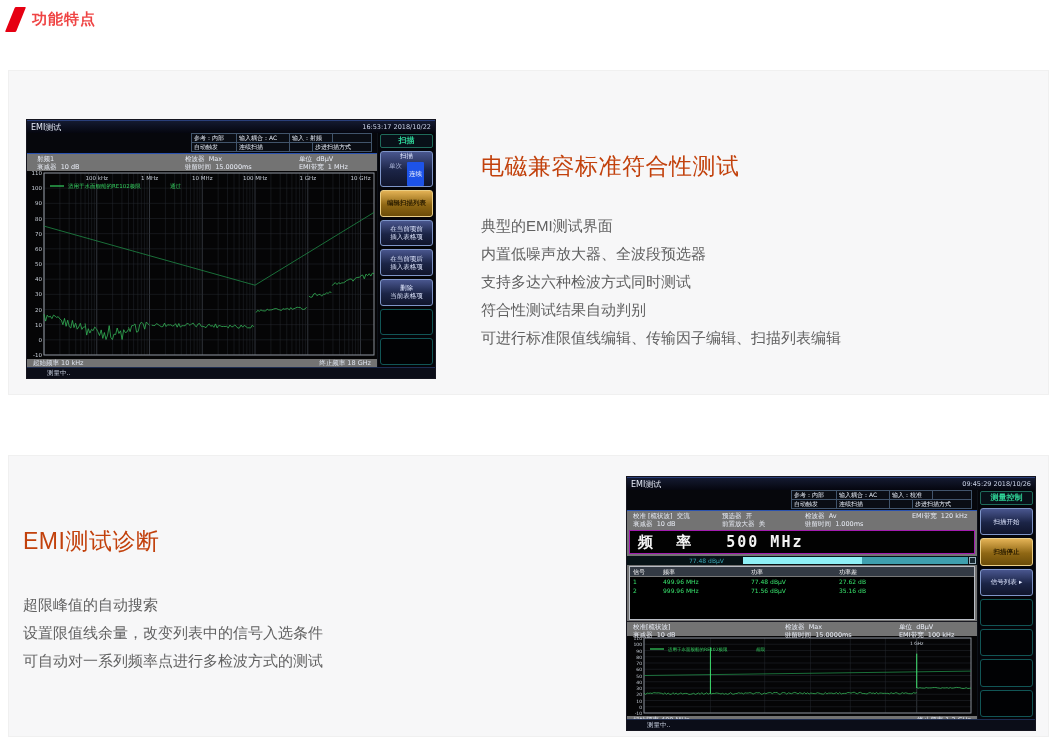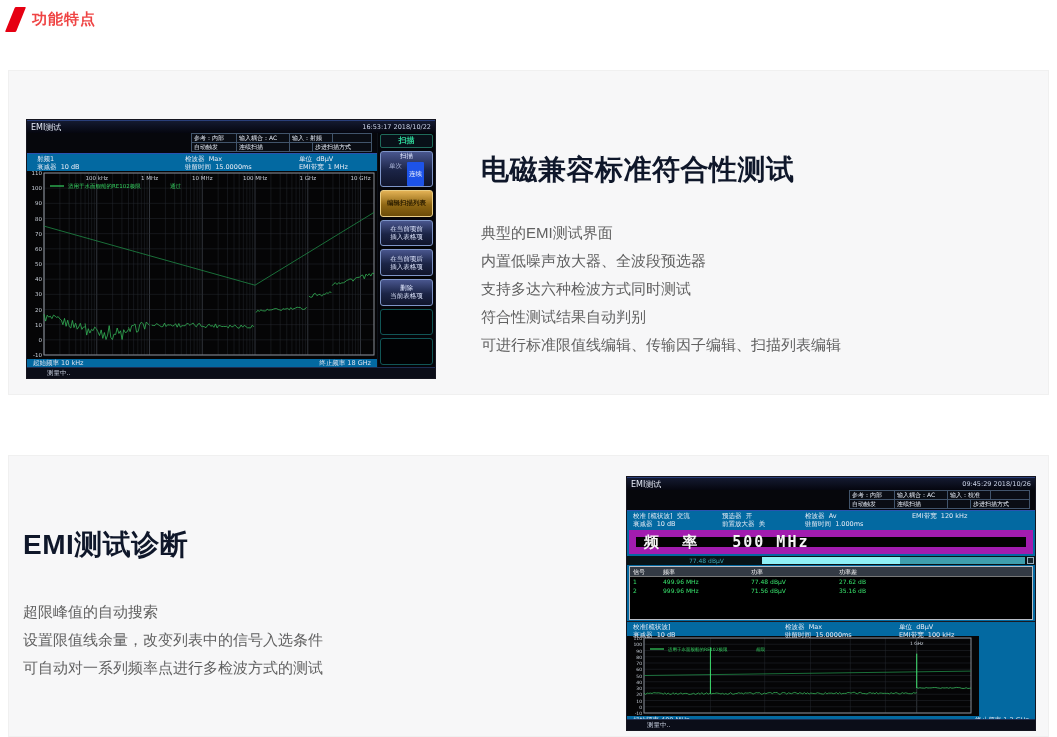--- a/index.html
+++ b/index.html
@@ -8,35 +8,35 @@
 
 
 .page-header{position:absolute;left:10px;top:7px;display:flex;align-items:center;gap:11px}
 .slash{width:11px;height:25px;background:#e60012;transform:skewX(-22deg);border-radius:1px}
 .page-title{font-size:15px;font-weight:bold;color:#ef4444;letter-spacing:1px}
 
 
 .section{position:absolute;left:8px;width:1041px;background:#f7f7f8;border:1px solid #f0f0f0}
 #section1{top:70px;height:325px}
 #section2{top:455px;height:282px}
-.feat h2{font-size:28px;color:#0f172a;font-weight:700;letter-spacing:.5px}
+.feat h2{font-size:23px;color:#c2410c;font-weight:400;letter-spacing:.5px}
 .feat ul{list-style:none;margin-top:30px}
 .feat li{font-size:15px;color:#616161;line-height:28px}
 .s1text{position:absolute;left:472px;top:80px}
 .s2text{position:absolute;left:14px;top:70px}
 .s2text ul{margin-top:34px}
 
 
 .shot{position:absolute;background:#000;display:flex;flex-direction:column;font-family:"DejaVu Sans",sans-serif;border:1px solid #15151f}
 #shot1{left:17px;top:48px;width:410px;height:260px}
 #shot2{left:617px;top:20px;width:410px;height:255px}
 .tbar{height:13px;background:linear-gradient(#141a30,#05060f);border-top:1px solid #2a3f7a;display:flex;justify-content:space-between;align-items:center;padding:0 4px;color:#e6ebf7;font-size:8px;flex:none}
 .tbar .clock{font-size:6.5px;color:#c9d1e6}
 .shotbody{display:flex;flex:1;min-height:0}
-.mainarea{flex:1;display:flex;flex-direction:column;min-width:0;background:#0369a1}
+.mainarea{flex:1;display:flex;flex-direction:column;min-width:0;background:#737373}
 .statusbar{flex:none;height:11px;background:#0b0d18;border-top:1px solid #1d2c50;color:#c6cede;font-size:6.5px;line-height:10px;padding-left:20px}
 
 
 .htab{position:relative;flex:none;height:21px;background:#06070c;border-bottom:1px solid #2a52b0}
 .htab .rows{position:absolute;right:2px;top:0;width:184px}
 .hrow{display:flex;height:10px}
 .hrow+.hrow{margin-top:-1px}
 .hcell{border:1px solid #41546b;margin-left:-1px;font-size:6px;color:#e8eef8;line-height:8px;padding-left:2px;white-space:nowrap;overflow:hidden;background:#0a0d14}
 .hcell:first-child{margin-left:0}
 
@@ -52,21 +52,21 @@
 .skhead{flex:none;height:14px;border:1px solid #1f6a5a;background:#081018;color:#2fd598;font-size:8px;font-weight:bold;text-align:center;line-height:12px;border-radius:2px}
 .sk{flex:1;border-radius:3px;display:flex;flex-direction:column;align-items:center;justify-content:center;font-size:6.5px;line-height:8px;text-align:center;white-space:pre-line}
 .sk.navy{background:linear-gradient(#49568e,#1b2446 55%,#10152c);border:1px solid #7e95c8;color:#e0e7ff}
 .sk.gold{background:linear-gradient(#e3b255,#8f6714 55%,#6b4c08);border:1px solid #eace85;color:#2d1f00;font-weight:bold}
 .sk.empty{background:#010204;border:1px solid #155}
 .sk .subs{display:flex;gap:5px;margin-top:2px}
 .sk .subs span{color:#aab4d8}
 .sk .subs span.on{background:#1d53e8;color:#fff;padding:8px 2px;border-radius:1px}
 
 
-.fdisp{flex:none;height:24px;border:7px solid #a21caf;margin:1px 2px;display:flex;align-items:center;color:#f4f4f4;background:#020202}
+.fdisp{flex:none;height:24px;border:1px solid #a21caf;margin:1px 2px;display:flex;align-items:center;color:#f4f4f4;background:#020202}
 .fdisp .lbl{font-size:15px;font-weight:bold;letter-spacing:9px;margin-left:8px;white-space:pre}
 .fdisp .val{font-size:15px;font-weight:bold;font-family:"DejaVu Sans Mono",monospace;margin-left:26px;letter-spacing:2px}
 .prog{position:relative;flex:none;height:9px;background:#071317;margin:1px 0}
 .prog .txt{position:absolute;left:62px;top:1px;font-size:6px;color:#38a7b5}
 .prog .bar1{position:absolute;left:33%;width:34%;top:1px;bottom:1px;background:#8ff0f6}
 .prog .bar2{position:absolute;left:67%;width:30.5%;top:1px;bottom:1px;background:#3f9fae}
 .prog .x{position:absolute;right:1px;top:1px;width:7px;height:7px;border:1px solid #9ab0c0;background:#16262e}
 .sigtab{flex:none;margin:0 2px;border:1px solid #b9bdc5;background:#000;height:54px;font-size:6px;overflow:hidden}
 .sigtab .thead{display:flex;background:#333a44;color:#fff;height:10px;border-bottom:1px solid #777}
 .sigtab .cell{padding-left:3px;line-height:9px;white-space:nowrap;overflow:hidden}
@@ -371,16 +371,28 @@
             <line x1="289.7323118568954" y1="52" x2="289.7323118568954" y2="17.625" stroke="#3ee06e" stroke-width="1"></line>
             <line x1="23" y1="13" x2="37" y2="13" stroke="#35d060" stroke-width="1.2"></line>
             <text x="41" y="15" fill="#35d060" font-size="4.5">适用于水面舰船的RE102极限</text>
             <text x="129" y="15" fill="#35d060" font-size="4.5">超限</text>
           </svg>
         <div class="freqrow">
           <span>起始频率 400 MHz</span>
           <span>终止频率 1.2 GHz</span>
         </div>
       </div>
+      <div class="skcol">
+        <div class="skhead">测量控制</div>
+        <div id="s2keys" style="display:flex;flex-direction:column;gap:3px;flex:1">
+            <div class="sk navy"><div>扫描开始</div></div>
+            <div class="sk gold"><div>扫描停止</div></div>
+            <div class="sk navy"><div>信号列表  ▸</div></div>
+            <div class="sk empty"></div>
+            <div class="sk empty"></div>
+            <div class="sk empty"></div>
+            <div class="sk empty"></div>
+          </div>
+      </div>
     </div>
     <div class="statusbar">测量中..</div>
   </div>
 </section>
 
 </body></html>

